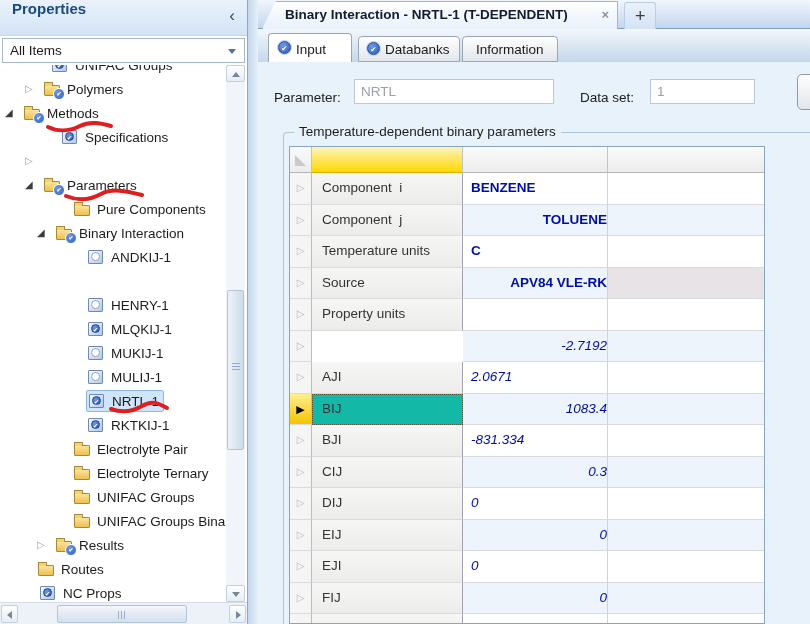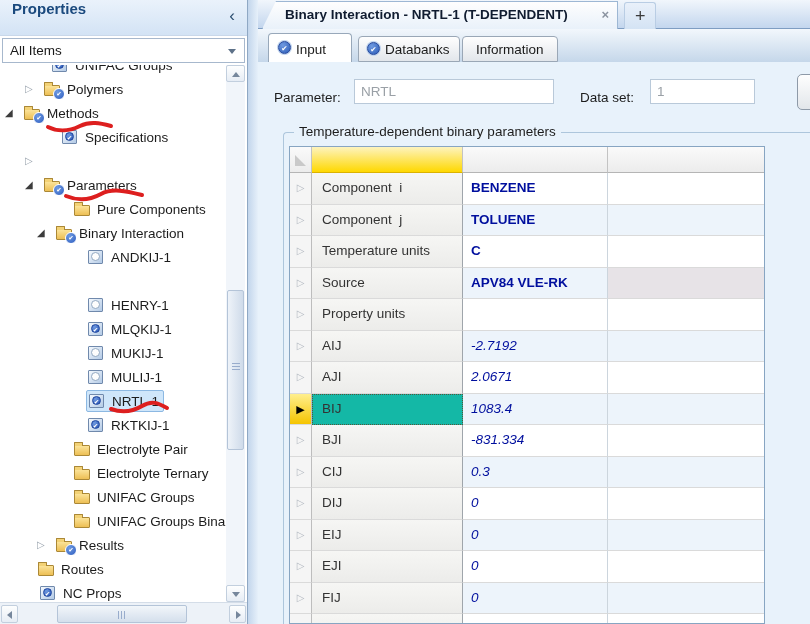--- a/index.html
+++ b/index.html
@@ -111,21 +111,21 @@
   #corner-tri{position:absolute;left:5px;top:8px;width:0;height:0;
               border-left:11px solid #c9c9c9;border-top:11px solid transparent;}
   .drow{position:absolute;left:0;width:474px;height:31.5px;}
   .dcell{position:absolute;top:0;height:31.5px;box-sizing:border-box;border-bottom:1px solid #dadada;}
   .c-handle{left:0;width:22px;background:#f5f5f5;border-right:1px solid #bdbdbd;
             text-align:center;font-size:10px;color:#b4bac2;line-height:30px;}
   .c-label{left:22px;width:151px;background:linear-gradient(#f6f6f4,#ececea);border-right:1px solid #9fa5ab;
            font-size:13.5px;color:#333;padding:7px 0 0 10px;white-space:pre;}
   .c-value{left:173px;width:145px;border-right:1px solid #ccd5dd;font-size:13.5px;color:#000f9e;padding:7px 0 0 8px;}
   .c-col3{left:318px;width:156px;}
-  .drow.alt .c-value,.drow.alt .c-col3{background:#edf4fb;}
+  .drow.alt .c-value,.drow.alt .c-col3{background:#edf4fb;text-align:right;}
   .c-value.v-bold{font-weight:bold;}
   .c-value.v-italic{font-style:italic;}
   .c-col3.gray{background:#e7e3e7 !important;}
   .drow.selected .c-handle{background:linear-gradient(#ffef8e,#f5c400);color:#000;font-size:11px;}
   .drow.selected .c-label{border:1px dotted #55533a;background:#14b8a6;padding:6px 0 0 9px;}
 </style>
 </head>
 <body>
 
 <div id="root">
@@ -444,21 +444,20 @@
               <div class="dcell c-col3 gray"></div>
             </div>
             <div class="drow" style="top: 152px;">
               <div class="dcell c-handle">▷</div>
               <div class="dcell c-label">Property units</div>
               <div class="dcell c-value v-italic"></div>
               <div class="dcell c-col3"></div>
             </div>
             <div class="drow alt" style="top: 183.5px;">
               <div class="dcell c-handle">▷</div>
-              <div class="dcell c-label">AIJ</div>
               <div class="dcell c-value v-italic">-2.7192</div>
               <div class="dcell c-col3"></div>
             </div>
             <div class="drow" style="top: 215px;">
               <div class="dcell c-handle">▷</div>
               <div class="dcell c-label">AJI</div>
               <div class="dcell c-value v-italic">2.0671</div>
               <div class="dcell c-col3"></div>
             </div>
             <div class="drow alt selected" style="top: 246.5px;">

